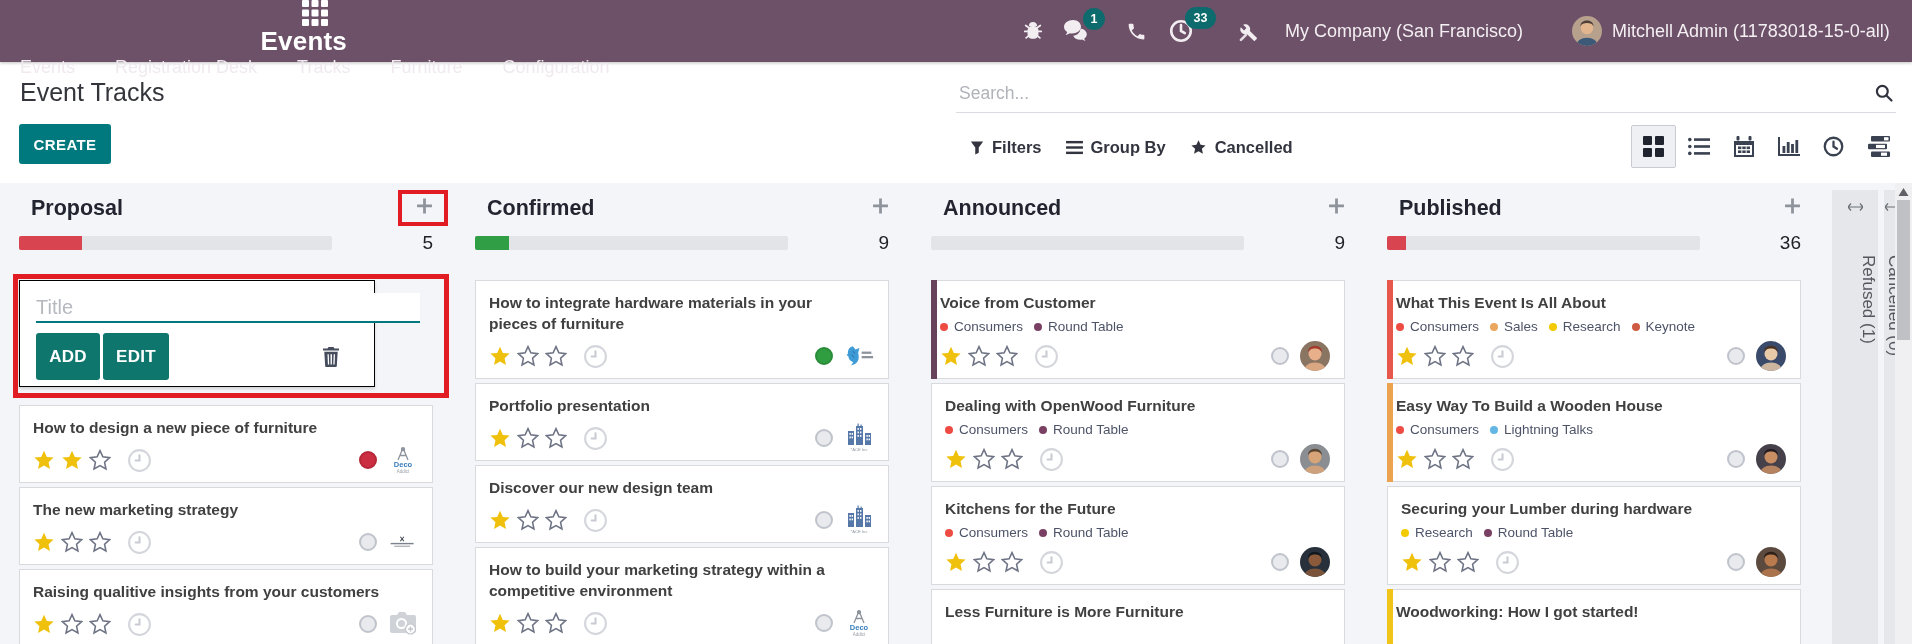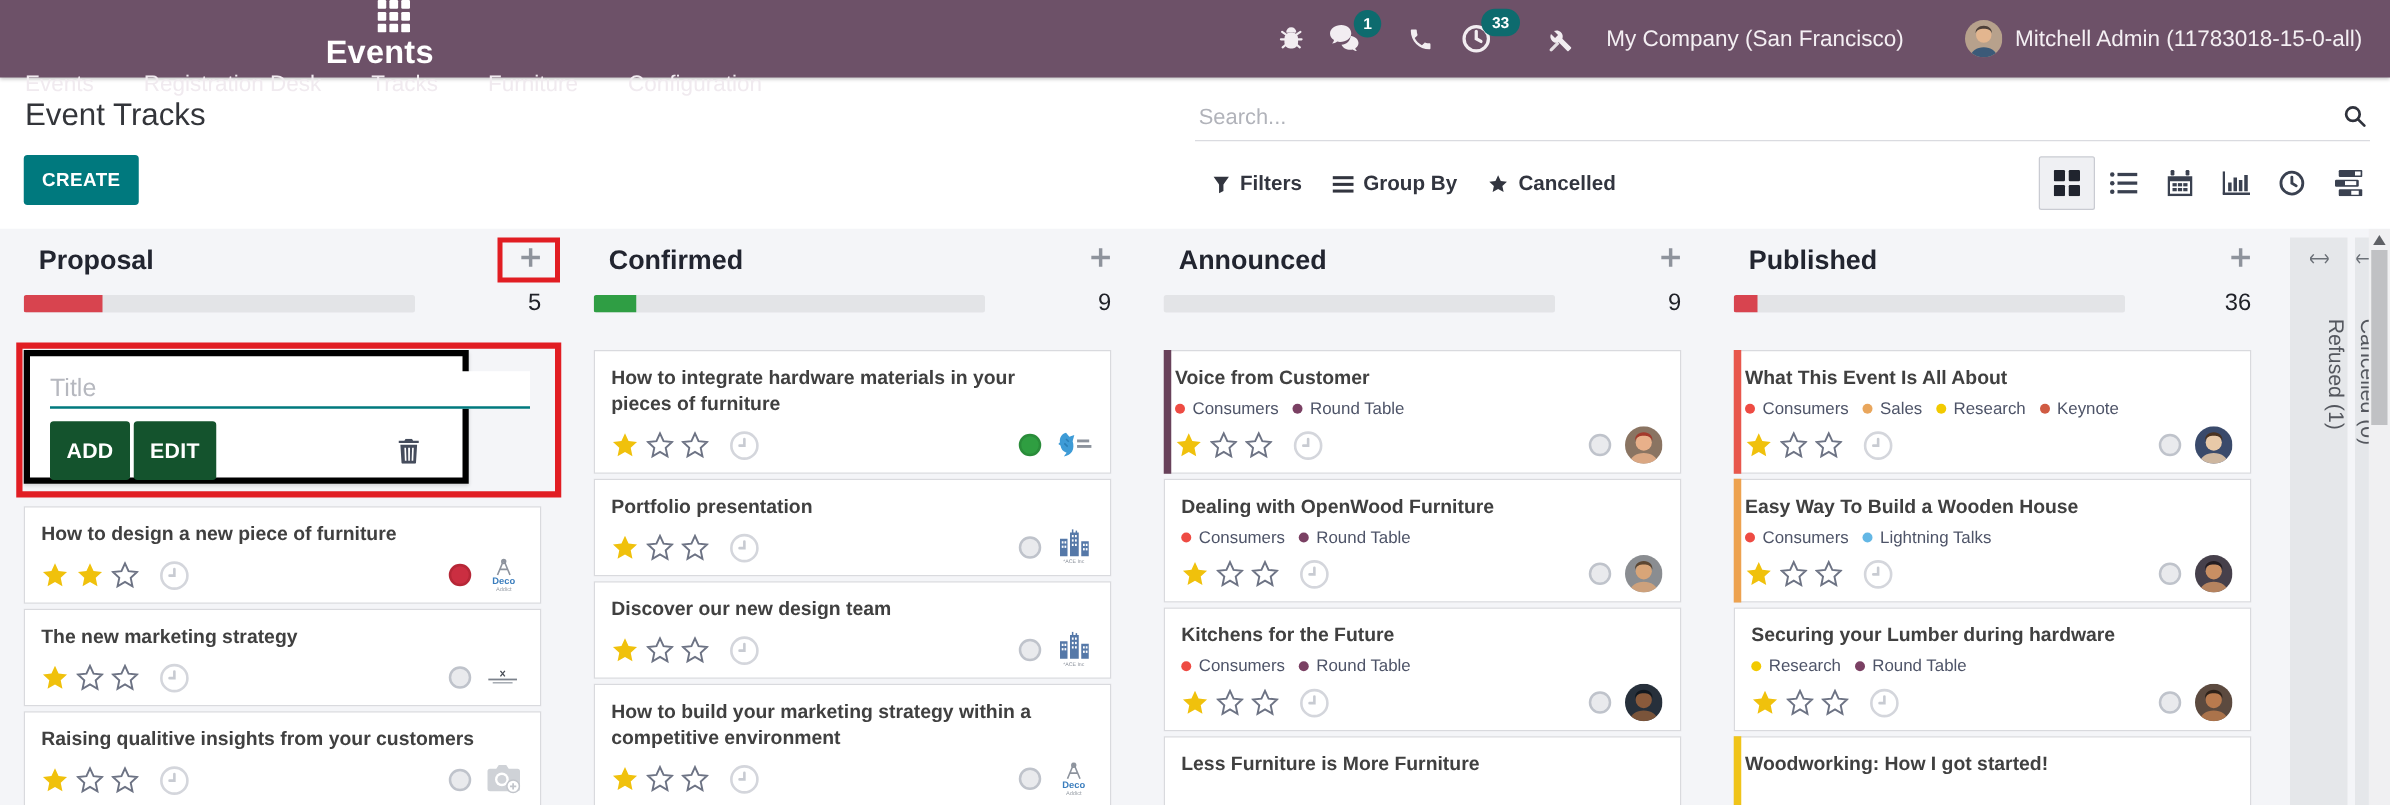--- a/index.html
+++ b/index.html
@@ -68,27 +68,27 @@
   .ktag-label { font-size:13.5px; font-weight:500; color:#4e5468; }
   .kcard-bottom { margin-top:7px; height:30px; display:flex; align-items:center; }
   .stars { display:flex; align-items:center; }
   .stars svg { margin-right:6px; cursor:pointer; }
   .kclock { margin-left:10px; cursor:pointer; }
   .kspacer { flex:1; }
   .state-dot { width:18px; height:18px; border-radius:50%; cursor:pointer; }
   .k-right { margin-left:11px; width:30px; height:30px; display:flex; align-items:center; justify-content:center; }
 
   
-  .qc-card { position:relative; width:356px; height:107px; background:#fff; border:5px solid #000000;
+  .qc-card { position:relative; width:356px; height:107px; background:#fff; border:1px solid #000000;
     box-shadow:0 2px 3px rgba(0,0,0,.14); margin-bottom:18px; padding:12px 16px 0 16px; }
   .qc-input { width:384px; height:30px; border:none; border-bottom:2px solid #00797e; outline:none;
     font-size:20px; color:#333; font-family:"Liberation Sans",sans-serif; }
   .qc-input::placeholder { color:#b6b8bf; }
   .qc-row { margin-top:10px; display:flex; align-items:center; }
-  .qc-btn { height:47px; background:#14532d; border:none; border-radius:3px; color:#fff;
+  .qc-btn { height:47px; background:#0f766e; border:none; border-radius:3px; color:#fff;
     font-size:17px; font-weight:700; font-family:"Liberation Sans",sans-serif; letter-spacing:.3px; cursor:pointer; }
   .qc-add { width:64px; margin-right:3px; }
   .qc-edit { width:66px; }
   .qc-trash { margin-left:auto; margin-right:18px; cursor:pointer; display:flex; }
 
   
   .annot { position:absolute; border-style:solid; border-color:#e11d23; z-index:20; pointer-events:none; }
   .annot-plus { left:398px; top:7px; width:50px; height:36px; border-width:4px; }
   .annot-qc { left:13px; top:91px; width:436px; height:124px; border-width:5px; }
 

